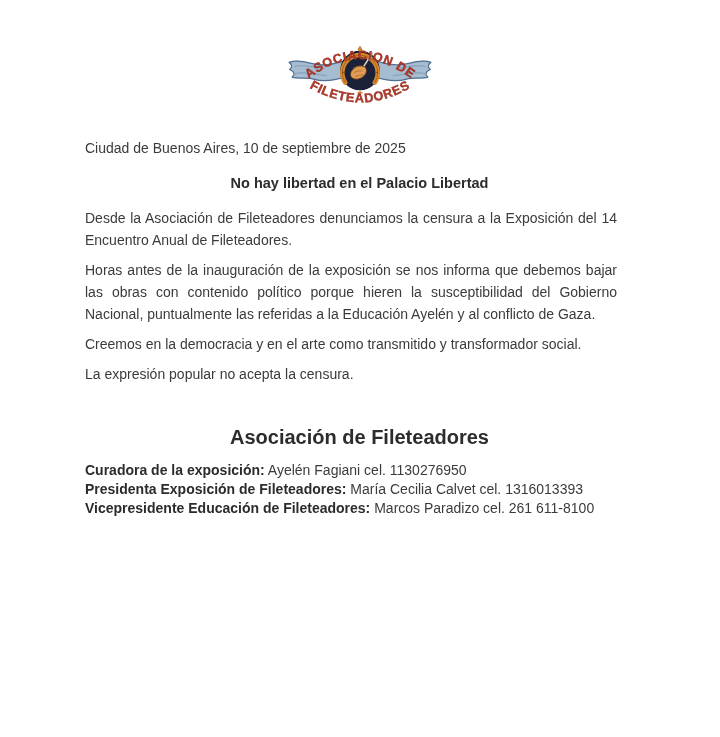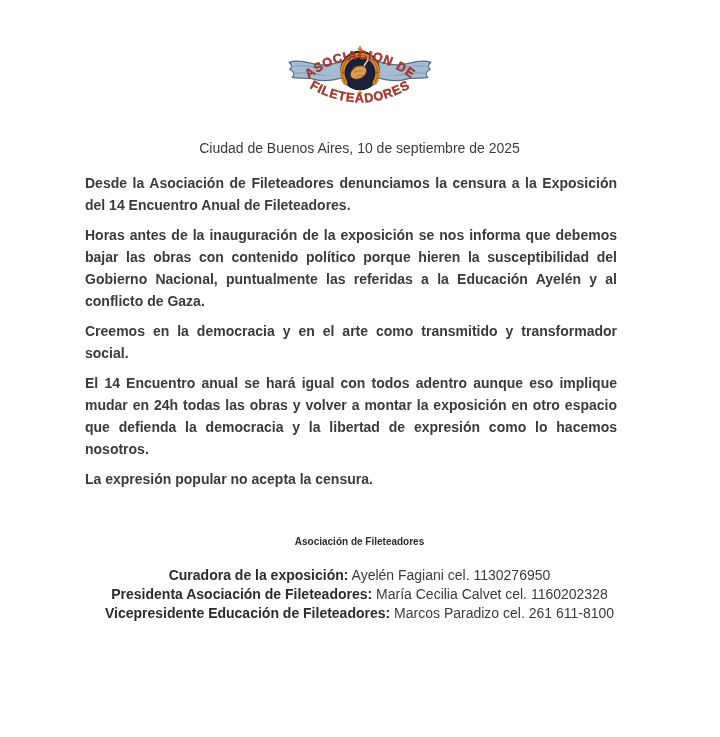--- a/index.html
+++ b/index.html
@@ -30,46 +30,45 @@
     font-weight:bold;
     font-size:25px;
     letter-spacing:1.5px;
     fill:var(--logo-red);
     stroke:var(--logo-red-edge);
     stroke-width:0.7;
   }
   .content{padding:0 86px 0 85px;font-size:14px;line-height:22px;}
   .date-line{
     margin-top:27px;
-    text-align:center;
+    text-align:left;
     white-space:nowrap;
   }
   .letter-title{
     margin-top:13px;
     text-align:center;
     font-weight:bold;
     font-size:14.5px;
     color:var(--ink-bold);
   }
   .para{
     margin:0 17px 8px 0;
     text-align:justify;
-    font-weight:bold;
   }
   .para:first-of-type{margin-top:13px;}
   .signature{
     margin-top:41px;
     text-align:center;
     font-weight:bold;
-    font-size:10px;
+    font-size:20px;
     color:var(--ink-bold);
   }
   .contacts{
     margin-top:13px;
-    text-align:center;
+    text-align:left;
     line-height:19px;
     white-space:nowrap;
   }
   .contact-line .role{font-weight:bold;color:var(--ink-bold);}
 </style>
 </head>
 <body>
 
 <div class="page">
 
@@ -113,37 +112,37 @@
       </text>
       <text class="logo-arc-text" text-anchor="middle">
         <textPath href="#arcBot" xlink:href="#arcBot" startOffset="50%">FILETEADORES</textPath>
       </text>
     </svg>
   </div>
 
   <div class="content">
     <div class="date-line">Ciudad de Buenos Aires, 10 de septiembre de 2025</div>
 
+    <div class="letter-title">No hay libertad en el Palacio Libertad</div>
 
     <p class="para">Desde la Asociación de Fileteadores denunciamos la censura a la Exposición del 14 Encuentro Anual de Fileteadores.</p>
     <p class="para">Horas antes de la inauguración de la exposición se nos informa que debemos bajar las obras con contenido político porque hieren la susceptibilidad del Gobierno Nacional, puntualmente las referidas a la Educación Ayelén y al conflicto de Gaza.</p>
     <p class="para">Creemos en la democracia y en el arte como transmitido y transformador social.</p>
-    <p class="para">El 14 Encuentro anual se hará igual con todos adentro aunque eso implique mudar en 24h todas las obras y volver a montar la exposición en otro espacio que defienda la democracia y la libertad de expresión como lo hacemos nosotros.</p>
     <p class="para">La expresión popular no acepta la censura.</p>
 
     <div class="signature">Asociación de Fileteadores</div>
 
     <div class="contacts">
       <div class="contact-line">
         <span class="role">Curadora de la exposición:</span>
         <span class="val">Ayelén Fagiani cel. 1130276950</span>
       </div>
       <div class="contact-line">
-        <span class="role">Presidenta Asociación de Fileteadores:</span>
-        <span class="val">María Cecilia Calvet cel. 1160202328</span>
+        <span class="role">Presidenta Exposición de Fileteadores:</span>
+        <span class="val">María Cecilia Calvet cel. 1316013393</span>
       </div>
       <div class="contact-line">
         <span class="role">Vicepresidente Educación de Fileteadores:</span>
         <span class="val">Marcos Paradizo cel. 261 611-8100</span>
       </div>
     </div>
   </div>
 
 </div>
 

